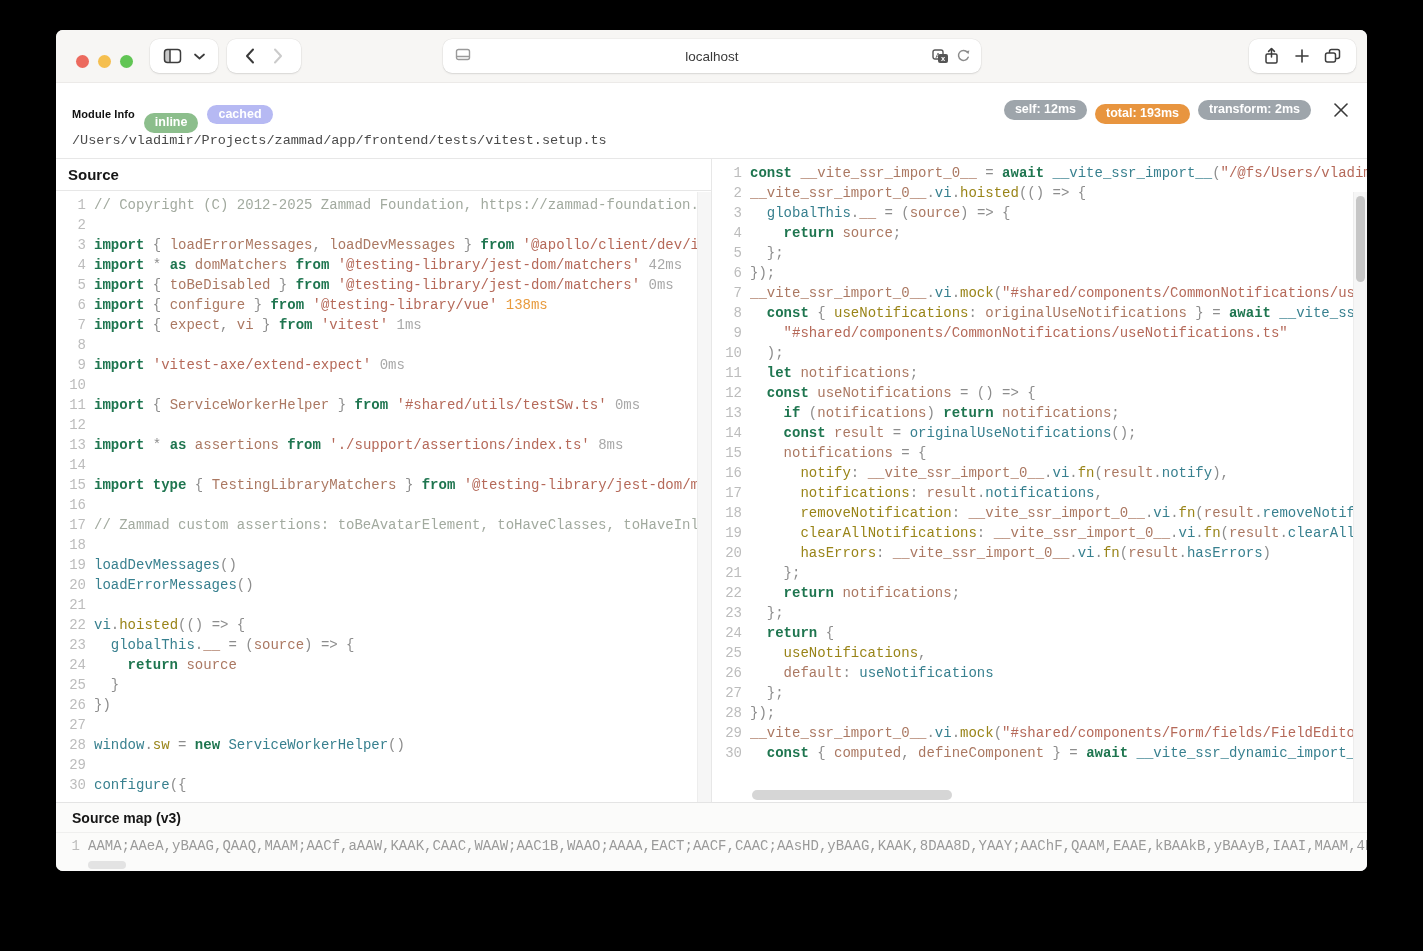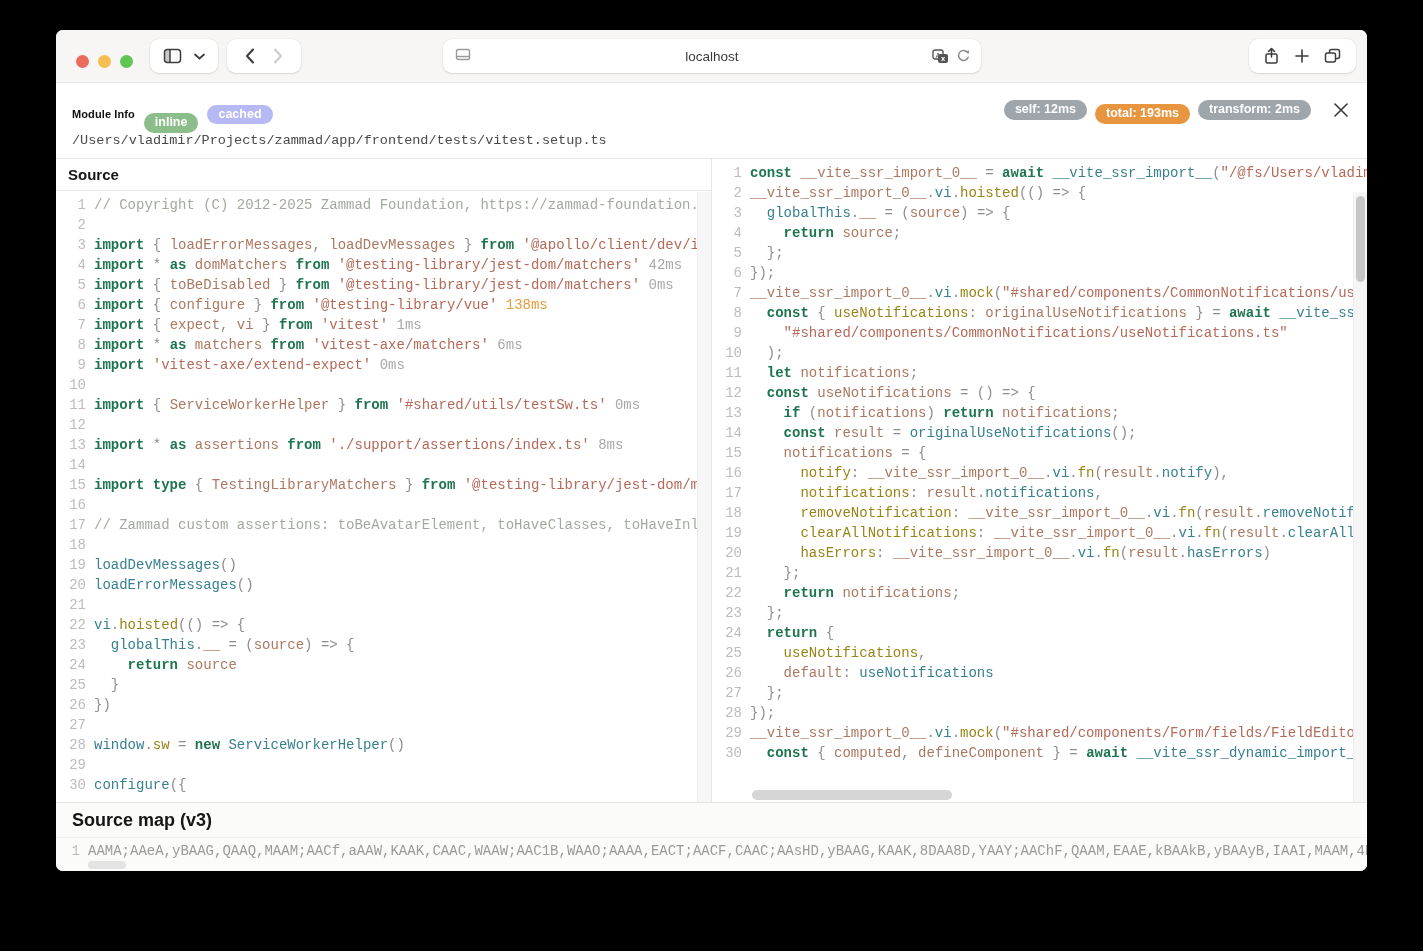--- a/index.html
+++ b/index.html
@@ -71,21 +71,21 @@
   .tk-f{color:#38808f;}
   .tk-o{color:#998418;}
   .tk-tg{color:#a8a8a8;}
   .tk-to{color:#e89a3c;}
   .vtrack{position:absolute;top:33px;right:0;width:13px;bottom:0;background:#f6f6f6;border-left:1px solid #ededed;}
   .vthumb{position:absolute;top:37px;right:2px;width:9px;height:86px;background:#c6c6c6;border-radius:5px;}
   .hthumb-tr{position:absolute;bottom:2px;left:40px;width:200px;height:10px;background:rgba(165,165,165,.45);border-radius:5px;}
   
   .smap{border-top:1px solid #e4e4e4;background:#fbfbfa;height:69px;position:relative;}
   .smap-header{
-    font-size:18px;font-weight:700;color:#161616;padding:7px 16px 6px;border-bottom:1px solid #efefee;
+    font-size:14px;font-weight:700;color:#161616;padding:7px 16px 6px;border-bottom:1px solid #efefee;
   }
   .smap-line{
     display:flex;font-family:"Liberation Mono",monospace;font-size:14px;line-height:22px;
     white-space:pre;overflow:hidden;padding-top:2px;
   }
   .smap-line .ln{flex:0 0 24px;}
   .smap-text{margin-left:8px;color:#9a9a9a;white-space:pre;}
   .hthumb-smap{position:absolute;left:32px;bottom:3px;width:38px;height:8px;background:#e3e3e3;border-radius:4px;}
   svg{display:block;}
 </style>
@@ -200,21 +200,21 @@
     <div class="pane src">
       <div class="pane-header">Source</div>
       <div class="code" id="source-code">
           <div class="line"><span class="ln">1</span><span class="lc"><span class="tk-c">// Copyright (C) 2012-2025 Zammad Foundation, https://zammad-foundation.org/</span></span></div>
           <div class="line"><span class="ln">2</span><span class="lc"></span></div>
           <div class="line"><span class="ln">3</span><span class="lc"><span class="tk-k">import </span><span class="tk-p">{ </span><span class="tk-v">loadErrorMessages</span><span class="tk-p">, </span><span class="tk-v">loadDevMessages</span><span class="tk-p"> } </span><span class="tk-k">from </span><span class="tk-s">'@apollo/client/dev/index.js'</span></span></div>
           <div class="line"><span class="ln">4</span><span class="lc"><span class="tk-k">import </span><span class="tk-p">* </span><span class="tk-k">as </span><span class="tk-v">domMatchers </span><span class="tk-k">from </span><span class="tk-s">'@testing-library/jest-dom/matchers'</span><span class="tk-tg"> 42ms</span></span></div>
           <div class="line"><span class="ln">5</span><span class="lc"><span class="tk-k">import </span><span class="tk-p">{ </span><span class="tk-v">toBeDisabled</span><span class="tk-p"> } </span><span class="tk-k">from </span><span class="tk-s">'@testing-library/jest-dom/matchers'</span><span class="tk-tg"> 0ms</span></span></div>
           <div class="line"><span class="ln">6</span><span class="lc"><span class="tk-k">import </span><span class="tk-p">{ </span><span class="tk-v">configure</span><span class="tk-p"> } </span><span class="tk-k">from </span><span class="tk-s">'@testing-library/vue'</span><span class="tk-to"> 138ms</span></span></div>
           <div class="line"><span class="ln">7</span><span class="lc"><span class="tk-k">import </span><span class="tk-p">{ </span><span class="tk-v">expect</span><span class="tk-p">, </span><span class="tk-v">vi</span><span class="tk-p"> } </span><span class="tk-k">from </span><span class="tk-s">'vitest'</span><span class="tk-tg"> 1ms</span></span></div>
-          <div class="line"><span class="ln">8</span><span class="lc"><span class="tk-k">import </span><span class="tk-p">* </span><span class="tk-k">as </span><span class="tk-v">matchers </span><span class="tk-k">from </span><span class="tk-s">'vitest-axe/matchers'</span><span class="tk-tg"> 6ms</span></span></div>
+          <div class="line"><span class="ln">8</span></div>
           <div class="line"><span class="ln">9</span><span class="lc"><span class="tk-k">import </span><span class="tk-s">'vitest-axe/extend-expect'</span><span class="tk-tg"> 0ms</span></span></div>
           <div class="line"><span class="ln">10</span><span class="lc"></span></div>
           <div class="line"><span class="ln">11</span><span class="lc"><span class="tk-k">import </span><span class="tk-p">{ </span><span class="tk-v">ServiceWorkerHelper</span><span class="tk-p"> } </span><span class="tk-k">from </span><span class="tk-s">'#shared/utils/testSw.ts'</span><span class="tk-tg"> 0ms</span></span></div>
           <div class="line"><span class="ln">12</span><span class="lc"></span></div>
           <div class="line"><span class="ln">13</span><span class="lc"><span class="tk-k">import </span><span class="tk-p">* </span><span class="tk-k">as </span><span class="tk-v">assertions </span><span class="tk-k">from </span><span class="tk-s">'./support/assertions/index.ts'</span><span class="tk-tg"> 8ms</span></span></div>
           <div class="line"><span class="ln">14</span><span class="lc"></span></div>
           <div class="line"><span class="ln">15</span><span class="lc"><span class="tk-k">import type </span><span class="tk-p">{ </span><span class="tk-v">TestingLibraryMatchers</span><span class="tk-p"> } </span><span class="tk-k">from </span><span class="tk-s">'@testing-library/jest-dom/matchers'</span></span></div>
           <div class="line"><span class="ln">16</span><span class="lc"></span></div>
           <div class="line"><span class="ln">17</span><span class="lc"><span class="tk-c">// Zammad custom assertions: toBeAvatarElement, toHaveClasses, toHaveInlineStyle</span></span></div>
           <div class="line"><span class="ln">18</span><span class="lc"></span></div>

